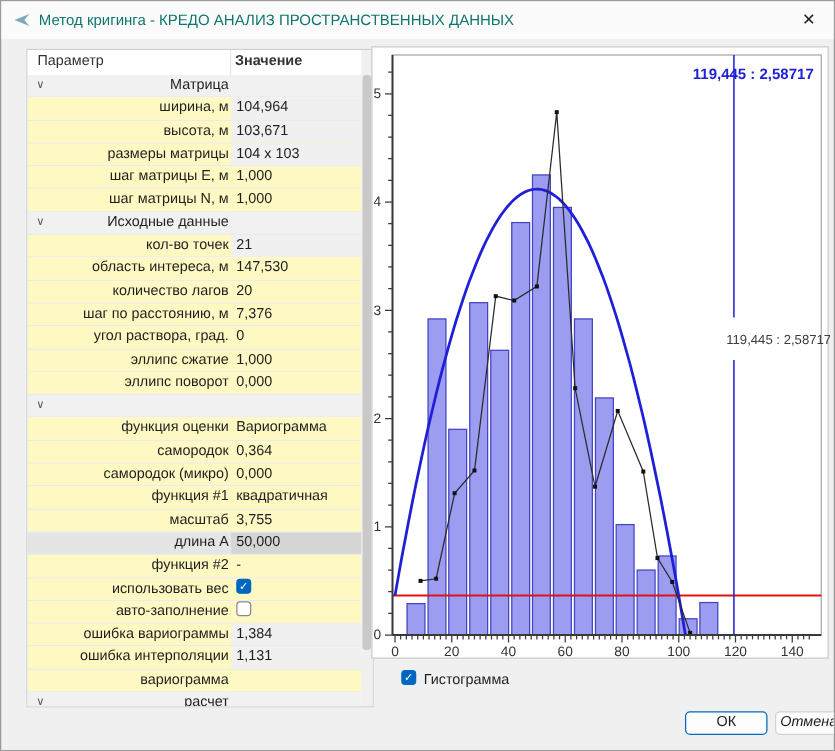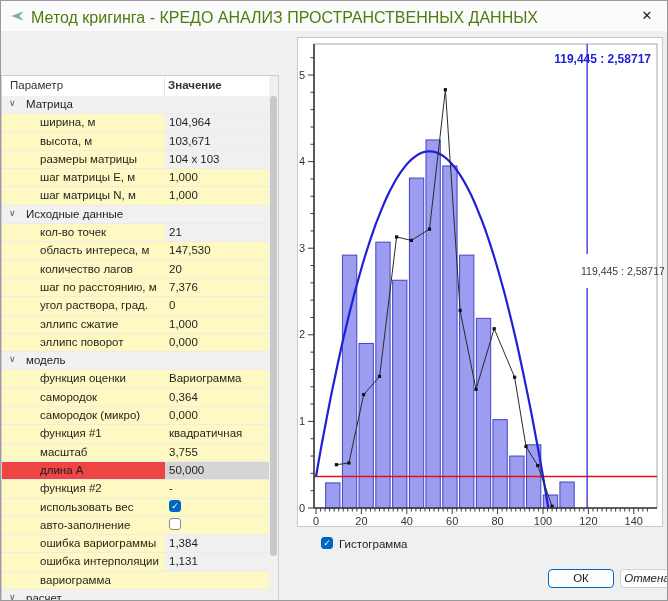--- a/index.html
+++ b/index.html
@@ -1,35 +1,35 @@
 <!DOCTYPE html>
 <html><head>
 <meta charset="utf-8">
 <style>
   html,body{margin:0;padding:0;}
   body{font-family:"Liberation Sans","DejaVu Sans",sans-serif;background:#888;}
   .dialog{position:relative;width:668px;height:601px;background:#f0f0f0;border:1px solid #9a9a9a;box-sizing:border-box;overflow:hidden;}
   
   .titlebar{position:absolute;left:0;top:0;width:100%;height:30px;background:#fbfbfb;}
   .app-icon{position:absolute;left:9px;top:7px;width:16px;height:16px;}
-  .title-text{position:absolute;left:30px;top:8px;font-size:16px;color:#4d7c0f;white-space:nowrap;}
+  .title-text{position:absolute;left:30px;top:8px;font-size:12px;color:#0f766e;white-space:nowrap;}
   .close-btn{position:absolute;right:0;top:0;width:40px;height:30px;text-align:center;line-height:30px;font-size:13px;color:#222;cursor:default;}
   
-  .table-panel{position:absolute;left:0;top:38px;width:278px;height:527px;background:#fff;border:1px solid #cfcfcf;box-sizing:border-box;overflow:hidden;margin-top:36px;}
+  .table-panel{position:absolute;left:20px;top:38px;width:278px;height:527px;background:#fff;border:1px solid #cfcfcf;box-sizing:border-box;overflow:hidden;}
   .thead{position:relative;height:20px;border-bottom:1px solid #d9d9d9;background:#fff;}
   .thead .h1{position:absolute;left:8px;top:3px;font-size:11.5px;color:#333;}
   .thead .h2{position:absolute;left:166px;top:3px;font-size:11.5px;color:#333;font-weight:bold;}
   .colsep{position:absolute;left:162px;top:0;width:1px;height:100%;background:#e7e7e7;}
   .rows{position:absolute;left:0;top:20px;width:267px;}
   .trow{position:relative;height:17.3px;border-bottom:1px solid #ebebeb;background:#fef9c3;font-size:11.5px;color:#1f1f1f;}
   .trow.group{background:#f1f1f1;}
-  .trow.selected{background:#ef4444;}
+  .trow.selected{background:#e5e5e5;}
   .trow.selected .tvalue{background:#d5d5d5;}
   .chev{position:absolute;left:7px;top:2px;font-size:9px;color:#555;}
-  .tlabel{position:absolute;left:38px;top:0;right:106px;line-height:17.3px;white-space:nowrap;overflow:hidden;}
+  .tlabel{position:absolute;left:38px;top:0;right:106px;line-height:17.3px;white-space:nowrap;overflow:hidden;text-align:right;}
   .glabel{left:24px;}
   .tvalue{position:absolute;left:163px;top:0;width:114px;height:100%;line-height:17.3px;padding-left:4px;box-sizing:border-box;white-space:nowrap;}
   .tvalue.ro{background:#f0f0f0;}
   .cb{display:inline-block;width:12px;height:12px;border:1px solid #8a8a8a;border-radius:3px;background:#fff;box-sizing:border-box;vertical-align:middle;margin-top:-3px;line-height:10px;text-align:center;}
   .cb.on{background:#0067c0;border-color:#0067c0;color:#fff;font-size:9px;}
   .scrollbar{position:absolute;right:0;top:0;width:9px;height:100%;background:#f0f0f0;}
   .thumb{position:absolute;left:1px;top:20px;width:7px;height:460px;background:#c9c9c9;border-radius:3px;}
   
   .chart-panel{position:absolute;left:296px;top:36px;width:366px;height:490px;background:#fff;border:1px solid #c8c8c8;box-sizing:border-box;}
   svg text{font-family:"Liberation Sans","DejaVu Sans",sans-serif;}
@@ -114,21 +114,20 @@
         <div class="trow">
           <div class="tlabel">эллипс сжатие</div>
           <div class="tvalue">1,000</div>
         </div>
         <div class="trow">
           <div class="tlabel">эллипс поворот</div>
           <div class="tvalue">0,000</div>
         </div>
         <div class="trow group">
           <span class="chev">∨</span>
-          <div class="tlabel glabel">модель</div>
           <div class="tvalue"></div>
         </div>
         <div class="trow">
           <div class="tlabel">функция оценки</div>
           <div class="tvalue">Вариограмма</div>
         </div>
         <div class="trow">
           <div class="tlabel">самородок</div>
           <div class="tvalue">0,364</div>
         </div>

